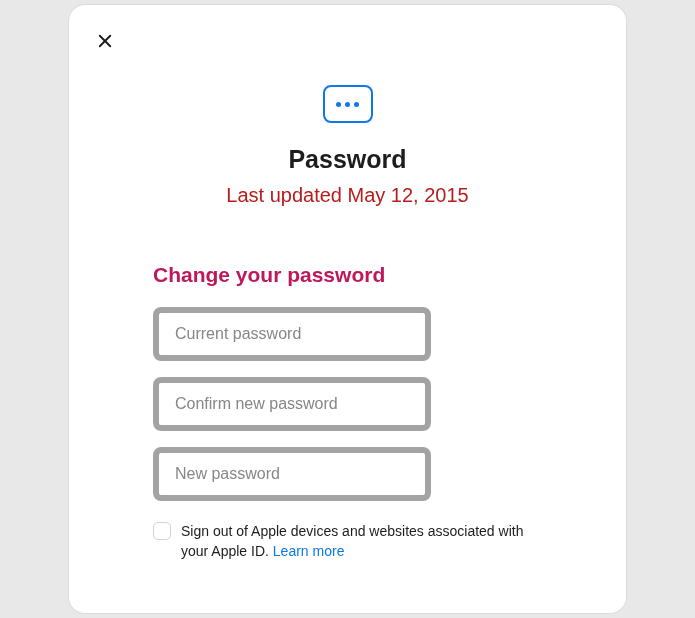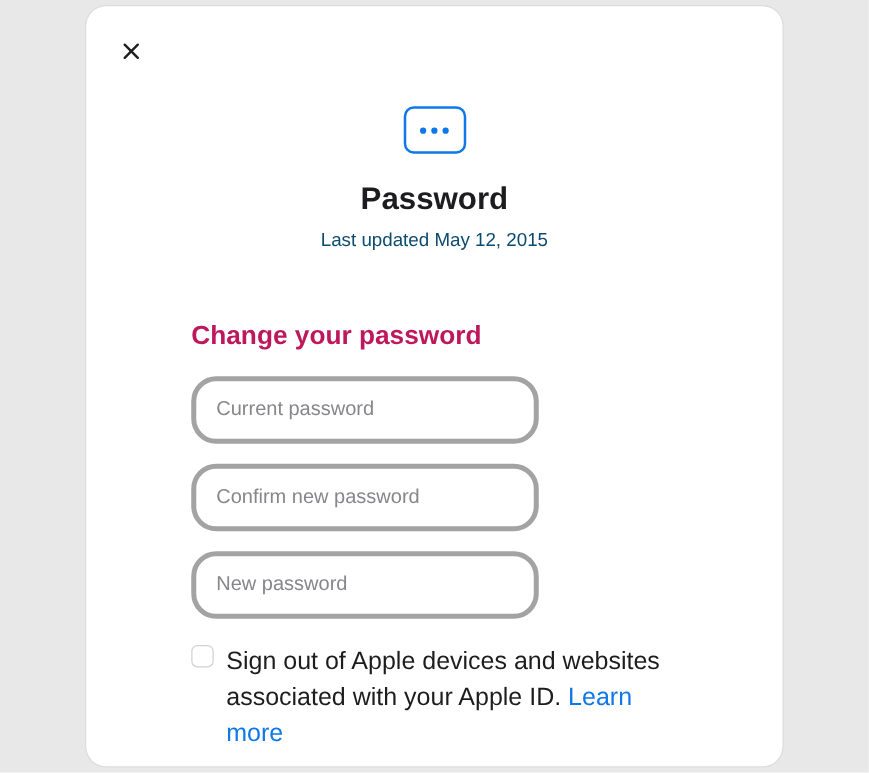--- a/index.html
+++ b/index.html
@@ -66,39 +66,39 @@
       border-radius: 50%;
       background: #0e77e9;
     }
     .title {
       font-size: 25px;
       font-weight: 600;
       color: #1d1d1f;
       margin-bottom: 10px;
     }
     .subtitle {
-      font-size: 15px;
-      color: #0c4a6e;
+      font-size: 20px;
+      color: #b91c1c;
       font-weight: 400;
     }
     .form-section {
       margin-top: 56px;
       padding: 0 56px;
     }
     .section-heading {
       font-size: 21px;
       font-weight: 600;
       color: #be185d;
       margin-bottom: 20px;
     }
     .input-field {
       width: 278px;
       height: 54px;
-      border: 4px solid #a3a3a3;
-      border-radius: 20px;
+      border: 6px solid #a3a3a3;
+      border-radius: 8px;
       padding: 0 16px;
       font-size: 16px;
       color: #1d1d1f;
       margin-bottom: 16px;
       display: block;
       font-family: inherit;
     }
     .input-field::placeholder {
       color: #86868b;
     }
@@ -113,21 +113,21 @@
       height: 18px;
       border: 1px solid #d2d2d7;
       border-radius: 5px;
       flex-shrink: 0;
       cursor: pointer;
       appearance: none;
       background: #fff;
       margin-top: 1px;
     }
     .checkbox-label {
-      font-size: 20px;
+      font-size: 14px;
       color: #1d1d1f;
       line-height: 1.45;
     }
     .link {
       color: #0e77e9;
       text-decoration: none;
       cursor: pointer;
     }
   </style>
 </head>

